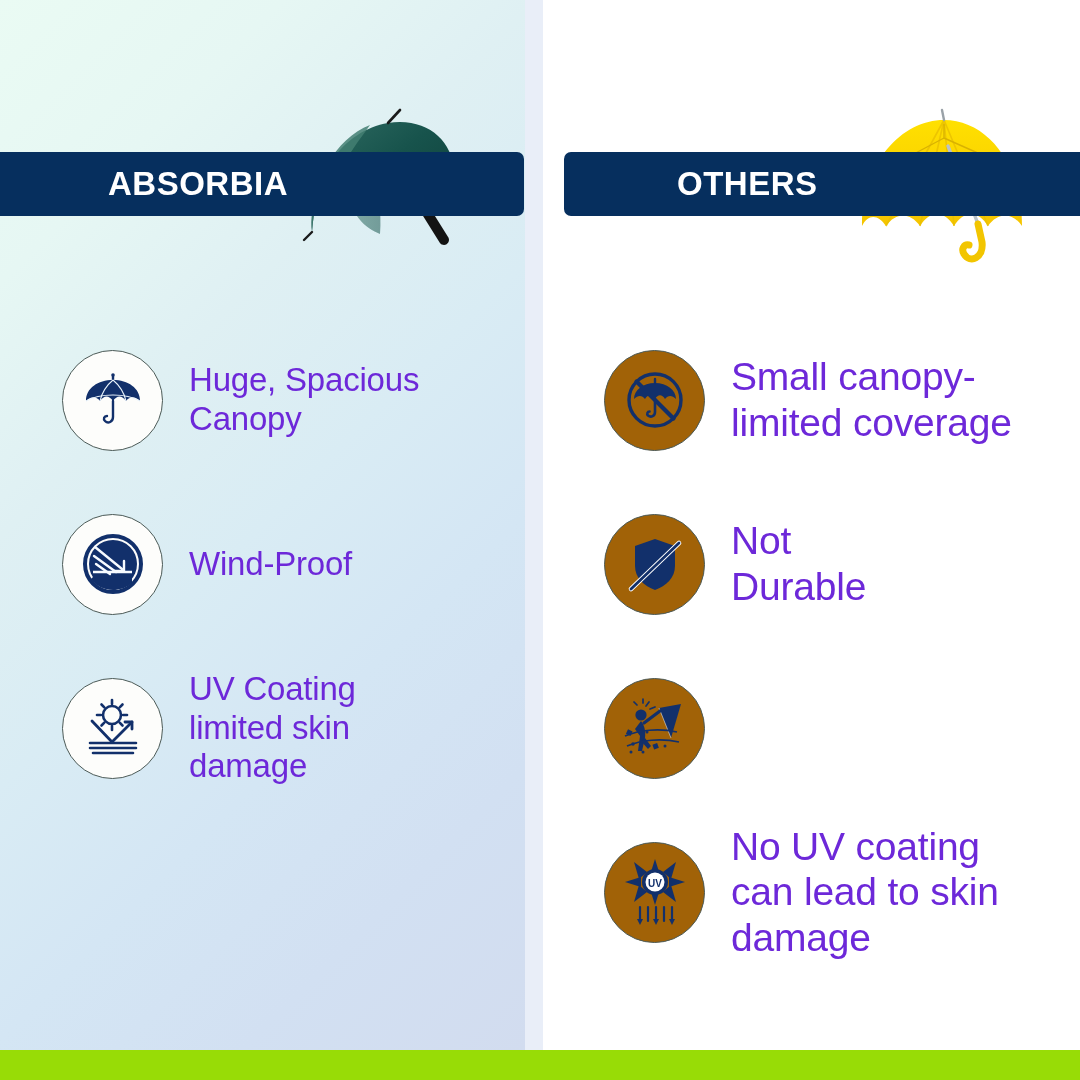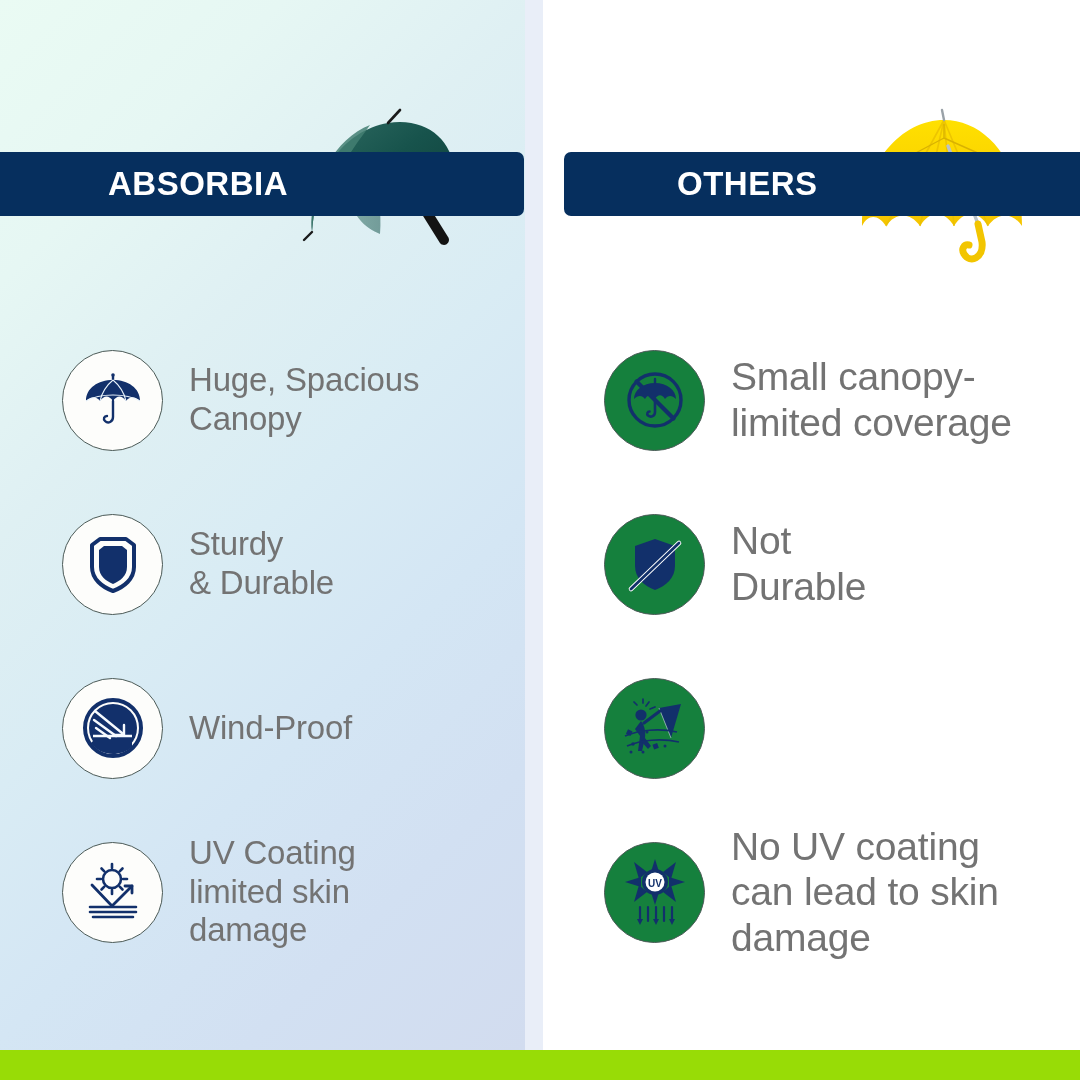--- a/index.html
+++ b/index.html
@@ -109,25 +109,25 @@
     flex: 0 0 auto;
     width: 101px;
     height: 101px;
     border-radius: 50%;
     border: 1.6px solid #4b5a57;
     background: #fdfdfb;
     display: flex;
     align-items: center;
     justify-content: center;
   }
-  .col-right .icon-circle { background: #15803d; }
+  .col-right .icon-circle { background: #a16207; }
 
   .feature-text {
     margin-left: 26px;
-    color: #737373;
+    color: #6d28d9;
     font-size: 33px;
     line-height: 1.17;
     font-weight: 500;
     letter-spacing: -0.2px;
     white-space: pre-line;
   }
   .col-right .feature-text { font-size: 39px; }
 </style>
 </head>
 <body>
@@ -216,32 +216,20 @@
                    C28 27 23 27 19 33 C15 28 10 28 5 33 Z" fill="#12306b"></path>
           <path d="M32 12 C26 17 21 24 19 33 M32 12 C38 17 43 24 45 33" stroke="#e9f3fb" stroke-width="1.1" fill="none"></path>
           <path d="M5 33 C12 29 22 27 32 27 C42 27 52 29 59 33" stroke="#e9f3fb" stroke-width="1.1" fill="none"></path>
           <path d="M32 33 L32 49 C32 54 27 56 24 53 C22 51 23 48 26 48" stroke="#12306b" stroke-width="2.4" fill="none" stroke-linecap="round"></path>
         </svg>
       </div>
       <div class="feature-text">Huge, Spacious
 Canopy</div>
     </div>
 
-    <div class="feature-row">
-      <div class="icon-circle">
-        <svg width="62" height="62" viewBox="0 0 62 62">
-          <path d="M10 12 L18 6 L44 6 L52 12 L52 34 C52 46 42 54 31 58
-                   C20 54 10 46 10 34 Z" fill="none" stroke="#12306b" stroke-width="4" stroke-linejoin="round"></path>
-          <path d="M17 17 L22 13 L40 13 L45 17 L45 34 C45 43 38 48 31 51
-                   C24 48 17 43 17 34 Z" fill="#12306b"></path>
-        </svg>
-      </div>
-      <div class="feature-text">Sturdy
-&amp; Durable</div>
-    </div>
 
     <div class="feature-row">
       <div class="icon-circle">
         <svg width="66" height="66" viewBox="0 0 66 66">
           <circle cx="33" cy="33" r="28" fill="none" stroke="#12306b" stroke-width="4"></circle>
           <circle cx="33" cy="33" r="24" fill="#12306b"></circle>
           <path d="M14 45 L52 45 L52 52 C46 57 39 59 33 59 C24 59 16 55 11 48 Z" fill="#12306b"></path>
           <path d="M13 41 L52 41" stroke="#f7fbff" stroke-width="2.4"></path>
           <path d="M15 16 L42 38 M14 25 L36 41 M16 33 L30 43" stroke="#f7fbff" stroke-width="2.4" stroke-linecap="round"></path>
           <path d="M44 30 L44 40 L34 40" fill="none" stroke="#f7fbff" stroke-width="2.4" stroke-linecap="round" stroke-linejoin="round"></path>

